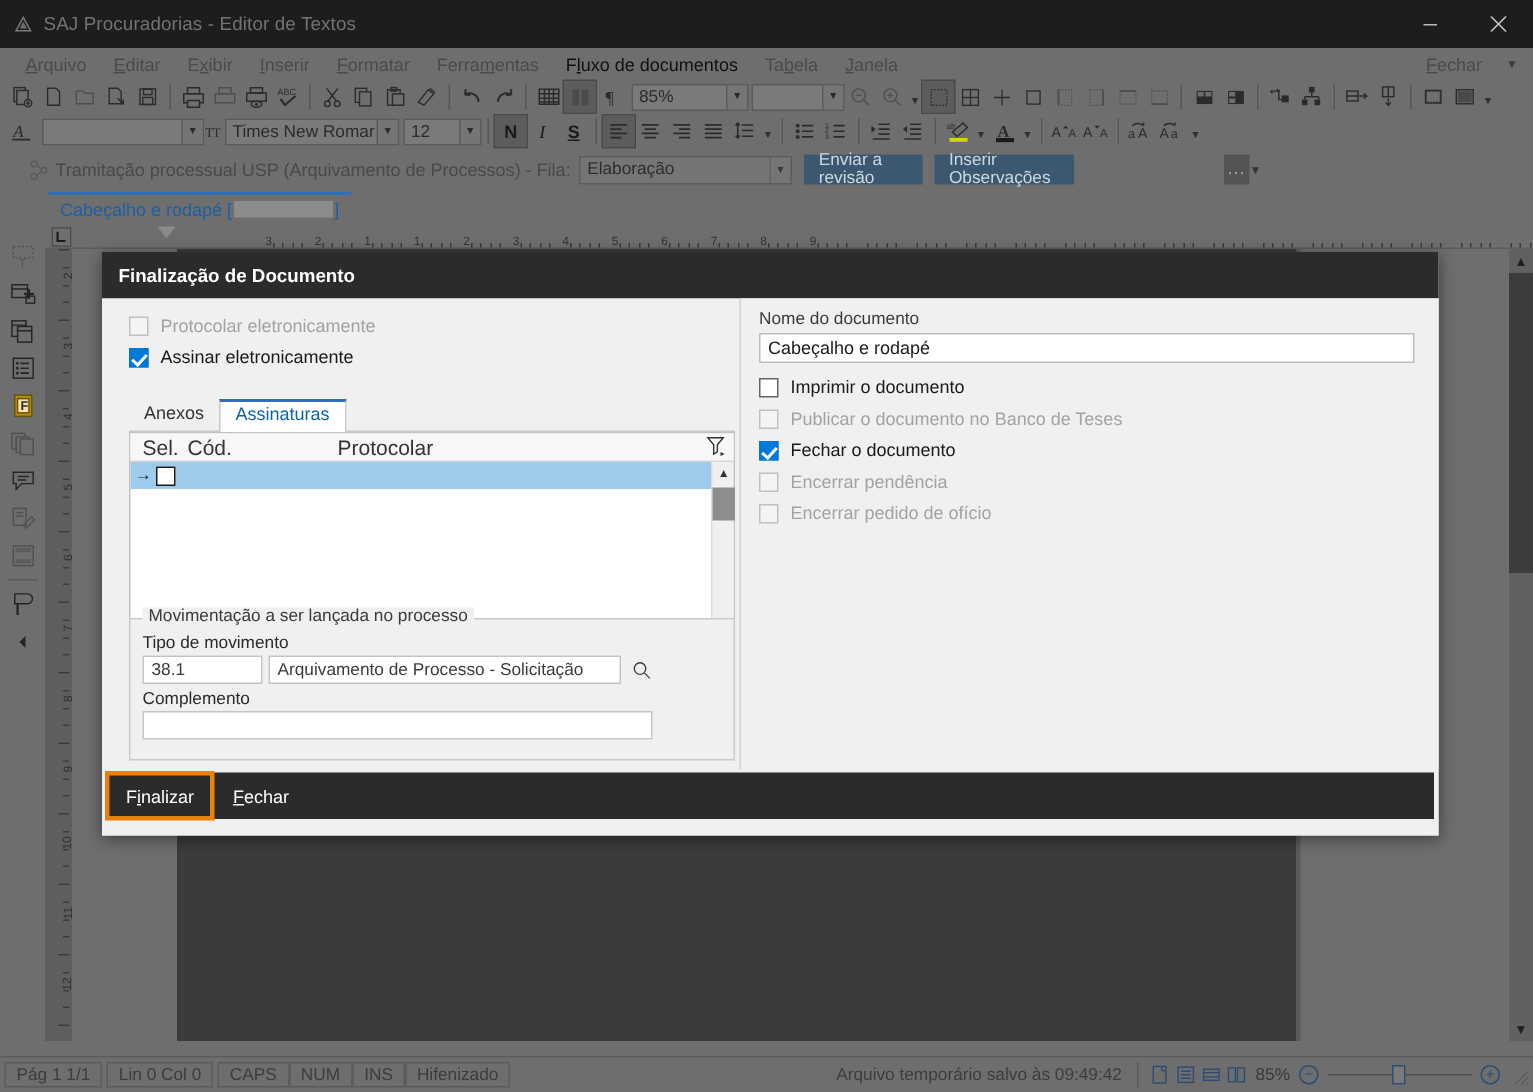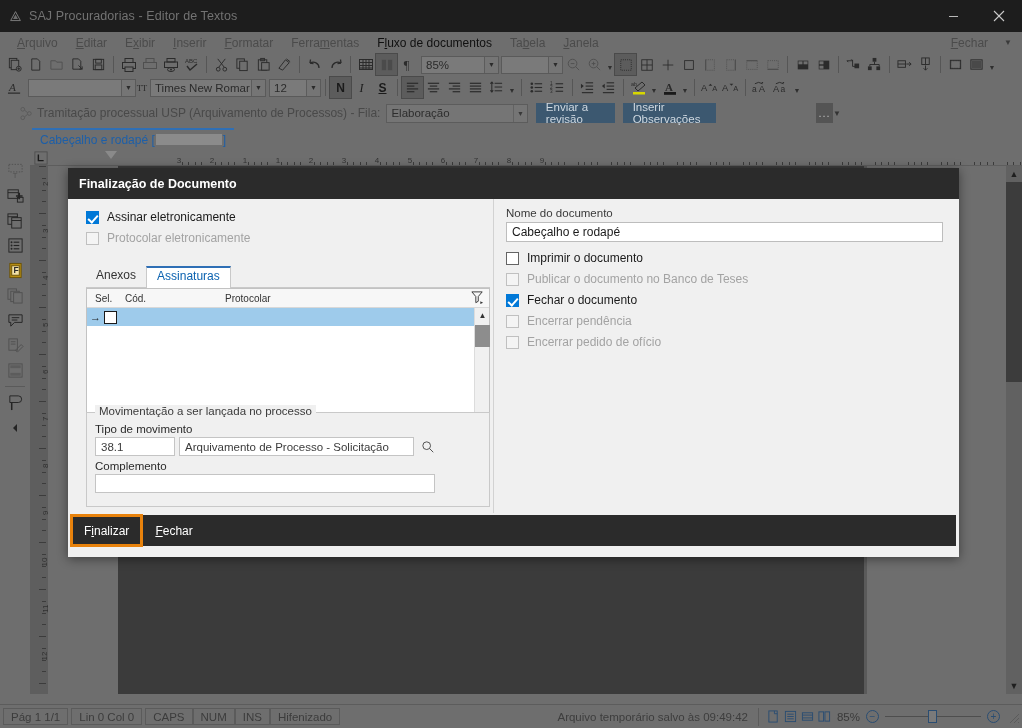--- a/index.html
+++ b/index.html
@@ -214,21 +214,21 @@
   .chk-label.disabled { color: #a3a3a3; }
 
   
   .tabs { display: flex; margin-top: 18px; border-bottom: 1px solid #c9c9c9; height: 22px; }
   .tab { padding: 2px 10px 3px 10px; font-size: 12px; color: #333; }
   .tab.active { background: #ffffff; color: #0b62b0; border-top: 2px solid #2f6fb5;
     border-left: 1px solid #c9c9c9; border-right: 1px solid #c9c9c9; margin-bottom: -1px; padding-top:1px; }
 
   .grid-wrap { position: relative; margin-top: 0px; background: #fff; border: 1px solid #c2c2c2; height: 139px; }
   .grid-head { display: flex; height: 19px; background: #f7f7f7; border-bottom: 1px solid #d8d8d8;
-    align-items: center; font-size: 10px; color: #333; position: relative;}
+    align-items: center; font-size: 14px; color: #333; position: relative;}
   .gh { padding-left: 8px; }
   .gh-filter { position: absolute; right: 4px; top: 1px; color: #333; }
   .grid-rows { position: relative; }
   .grid-row { display: flex; align-items: center; height: 18px; background: #9ecbeb; }
   .row-arrow { width: 17px; text-align: center; color: #1d1d1d; font-size: 11px; }
   .row-chk { width: 13px; height: 13px; background: #fff; border: 1.5px solid #1a1a1a; }
   .grid-scroll { position: absolute; right: 0; top: 19px; width: 15px; bottom: 0; background: #f0f0f0; border-left: 1px solid #dcdcdc;}
   .grid-scroll .ga { width: 15px; height: 15px; display:flex;align-items:center;justify-content:center;font-size:8px;color:#333;}
   .grid-scroll .ga.b { position: absolute; bottom: 0; }
   .grid-scroll .gt { position: absolute; top: 17px; width: 15px; height: 22px; background: #8d8d8d; }
@@ -1166,26 +1166,26 @@
     </span>
   </div>
 
   <div class="dialog">
     <div class="dlg-title">Finalização de Documento</div>
 
     <div class="dlg-body">
 
       <div class="dlg-left">
         <div class="chk-row">
+          <span class="chk disabled"></span>
+          <span class="chk-label disabled">Protocolar eletronicamente</span>
+        </div>
+        <div class="chk-row">
           <span class="chk checked"></span>
           <span class="chk-label">Assinar eletronicamente</span>
-        </div>
-        <div class="chk-row">
-          <span class="chk disabled"></span>
-          <span class="chk-label disabled">Protocolar eletronicamente</span>
         </div>
 
         <div class="tabs">
           <div class="tab">Anexos</div>
           <div class="tab active">Assinaturas</div>
         </div>
 
         <div class="grid-wrap">
           <div class="grid-head">
             <span class="gh" style="width:30px">Sel.</span>

